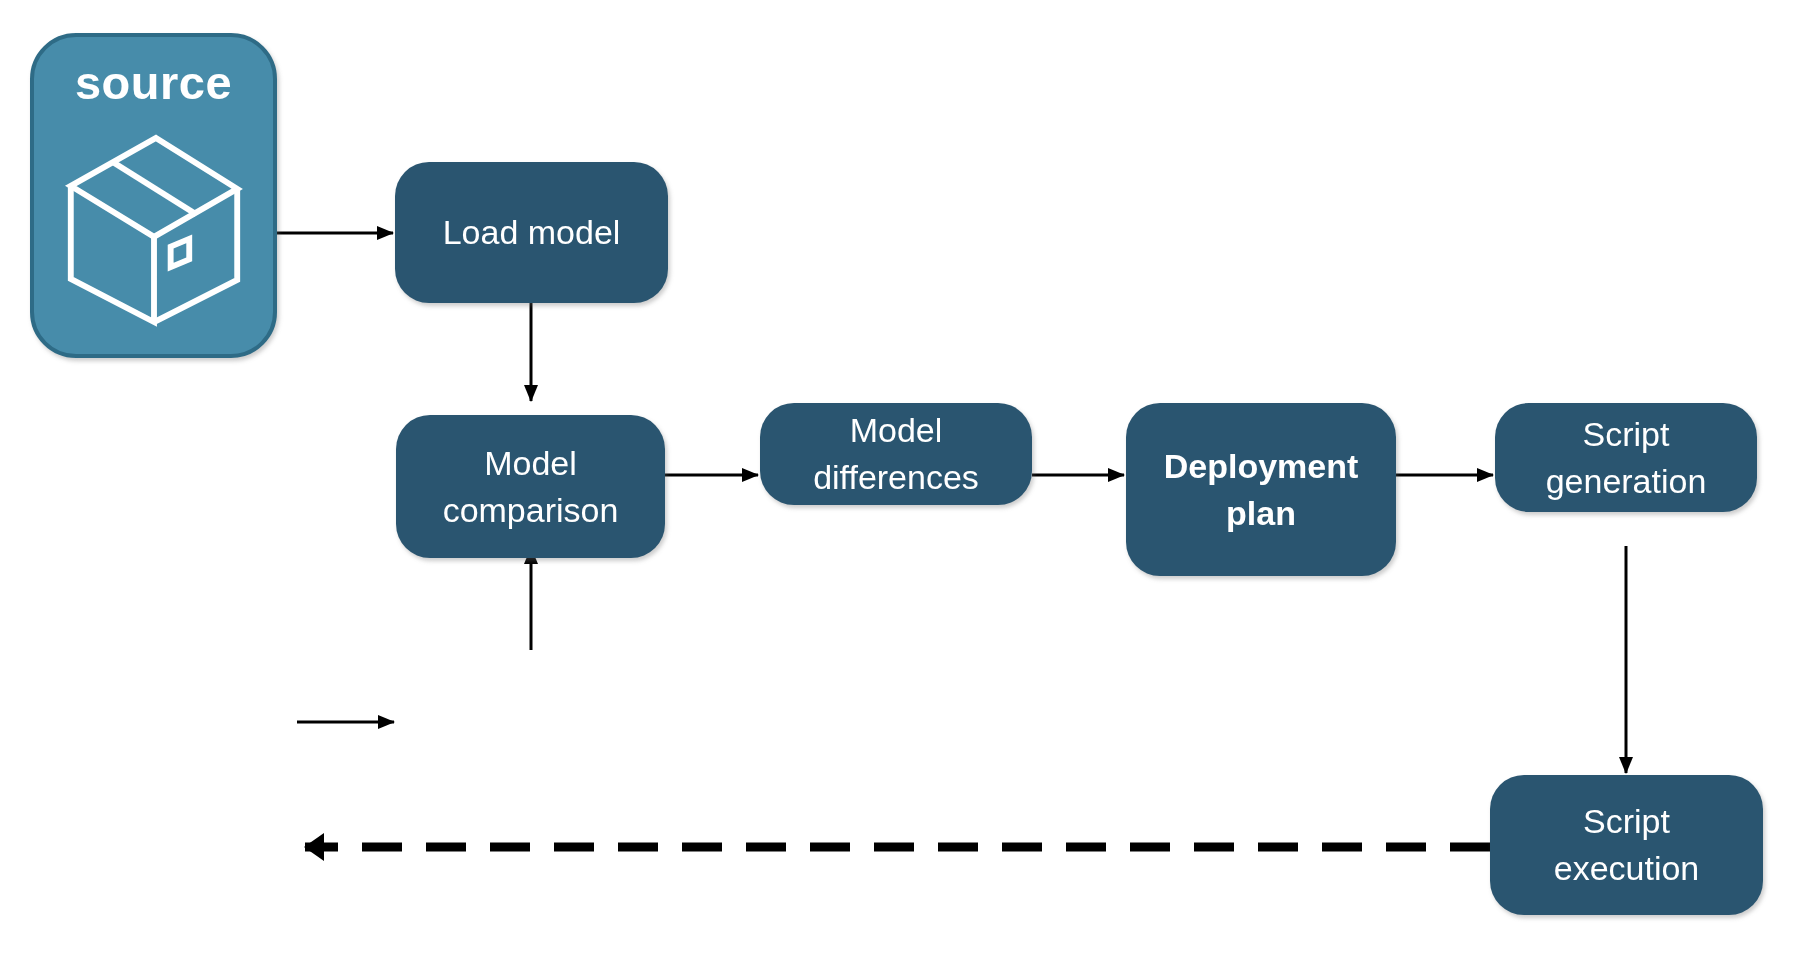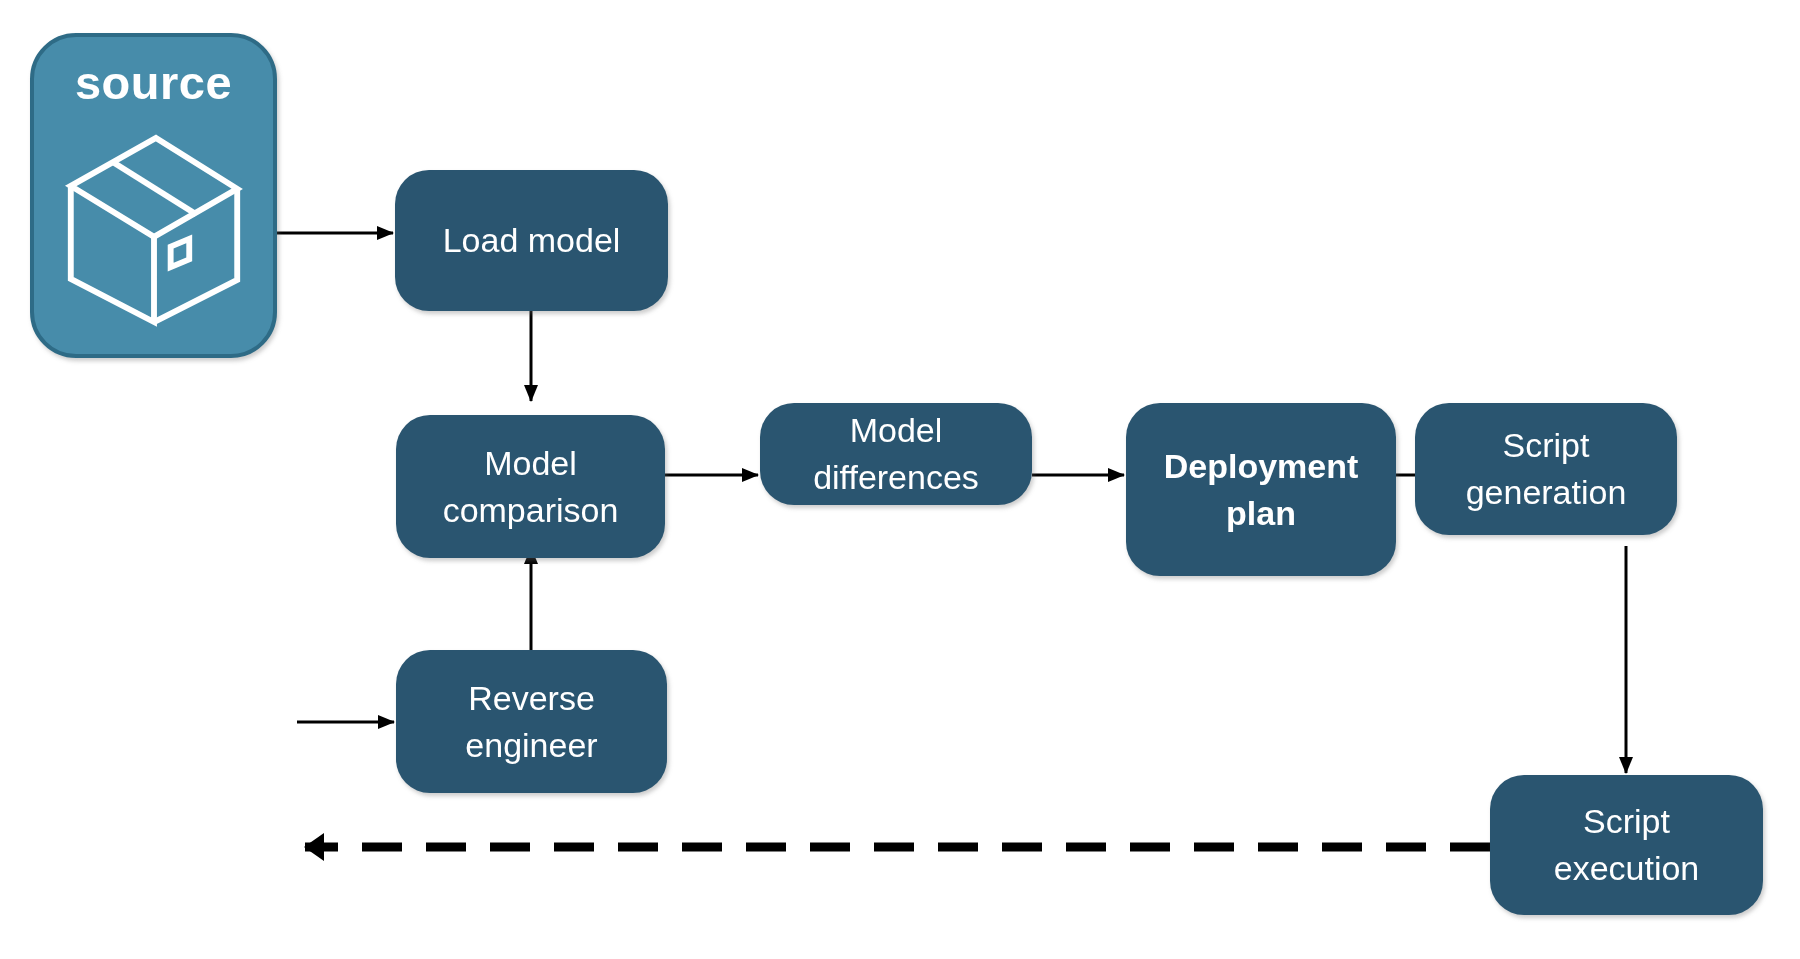--- a/index.html
+++ b/index.html
@@ -67,25 +67,25 @@
   }
   .ep-icon{
     margin-top:22px;
   }
   .ep-icon svg{display:block;}
   .icon-stroke{
     stroke:#ffffff;
     fill:none;
   }
   
-  #node-load-model       {left:395px; top:170px; width:273px; height:141px;}
+  #node-load-model       {left:395px; top:162px; width:273px; height:141px;}
   #node-model-comparison {left:396px; top:415px; width:269px; height:143px;}
   #node-model-differences{left:760px; top:403px; width:272px; height:102px;}
   #node-deployment-plan  {left:1126px;top:403px; width:270px; height:173px;font-weight:bold;}
-  #node-script-generation{left:1415px;top:403px; width:262px; height:132px;}
+  #node-script-generation{left:1495px;top:403px; width:262px; height:109px;}
   #node-reverse-engineer {left:396px; top:650px; width:271px; height:143px;}
   #node-script-execution {left:1490px;top:775px; width:273px; height:140px;}
   #endpoint-source {left:30px; top:33px;  width:247px; height:325px;}
   #endpoint-target {left:47px; top:605px; width:250px; height:325px;}
 </style>
 </head>
 <body>
 
 <div class="canvas">
 
@@ -133,20 +133,17 @@
   </div>
   <div class="node" id="node-model-differences">
     <span>Model differences</span>
   </div>
   <div class="node" id="node-deployment-plan">
     <span>Deployment plan</span>
   </div>
   <div class="node" id="node-script-generation">
     <span>Script generation</span>
   </div>
-  <div class="node" id="node-reverse-engineer">
-    <span>Reverse engineer</span>
-  </div>
   <div class="node" id="node-script-execution">
     <span>Script execution</span>
   </div>
 
 </div>
 
 </body></html>

